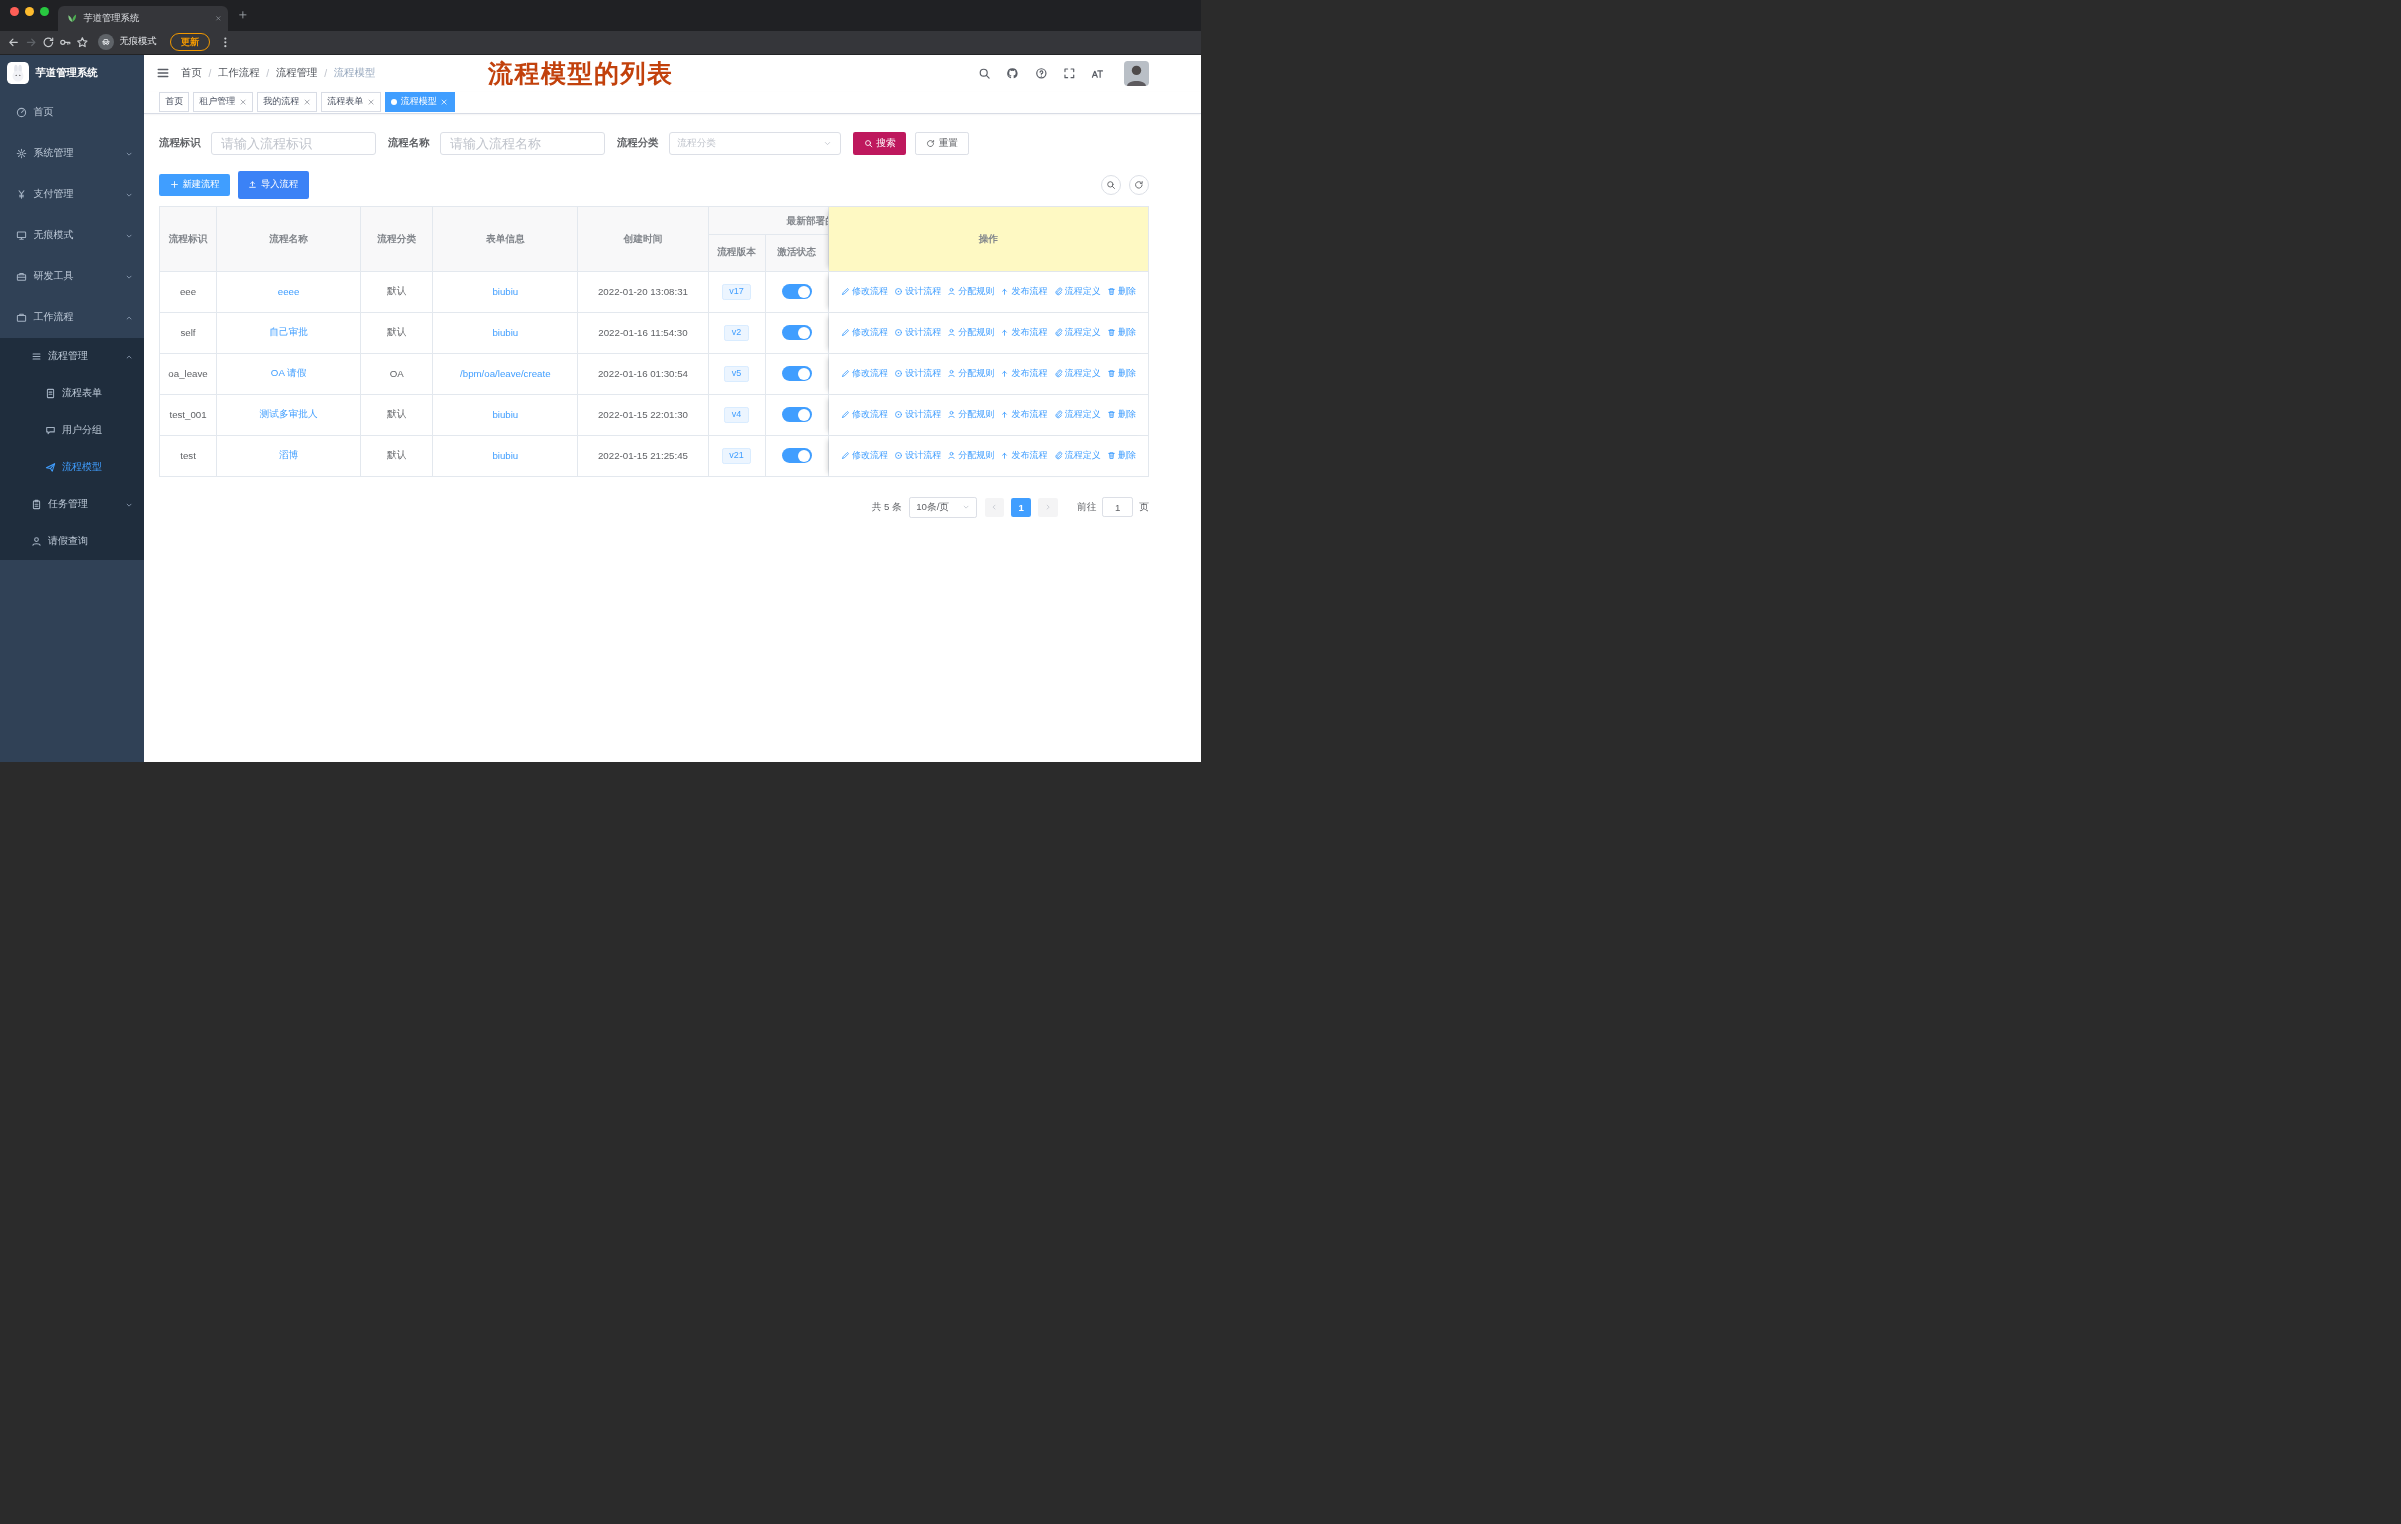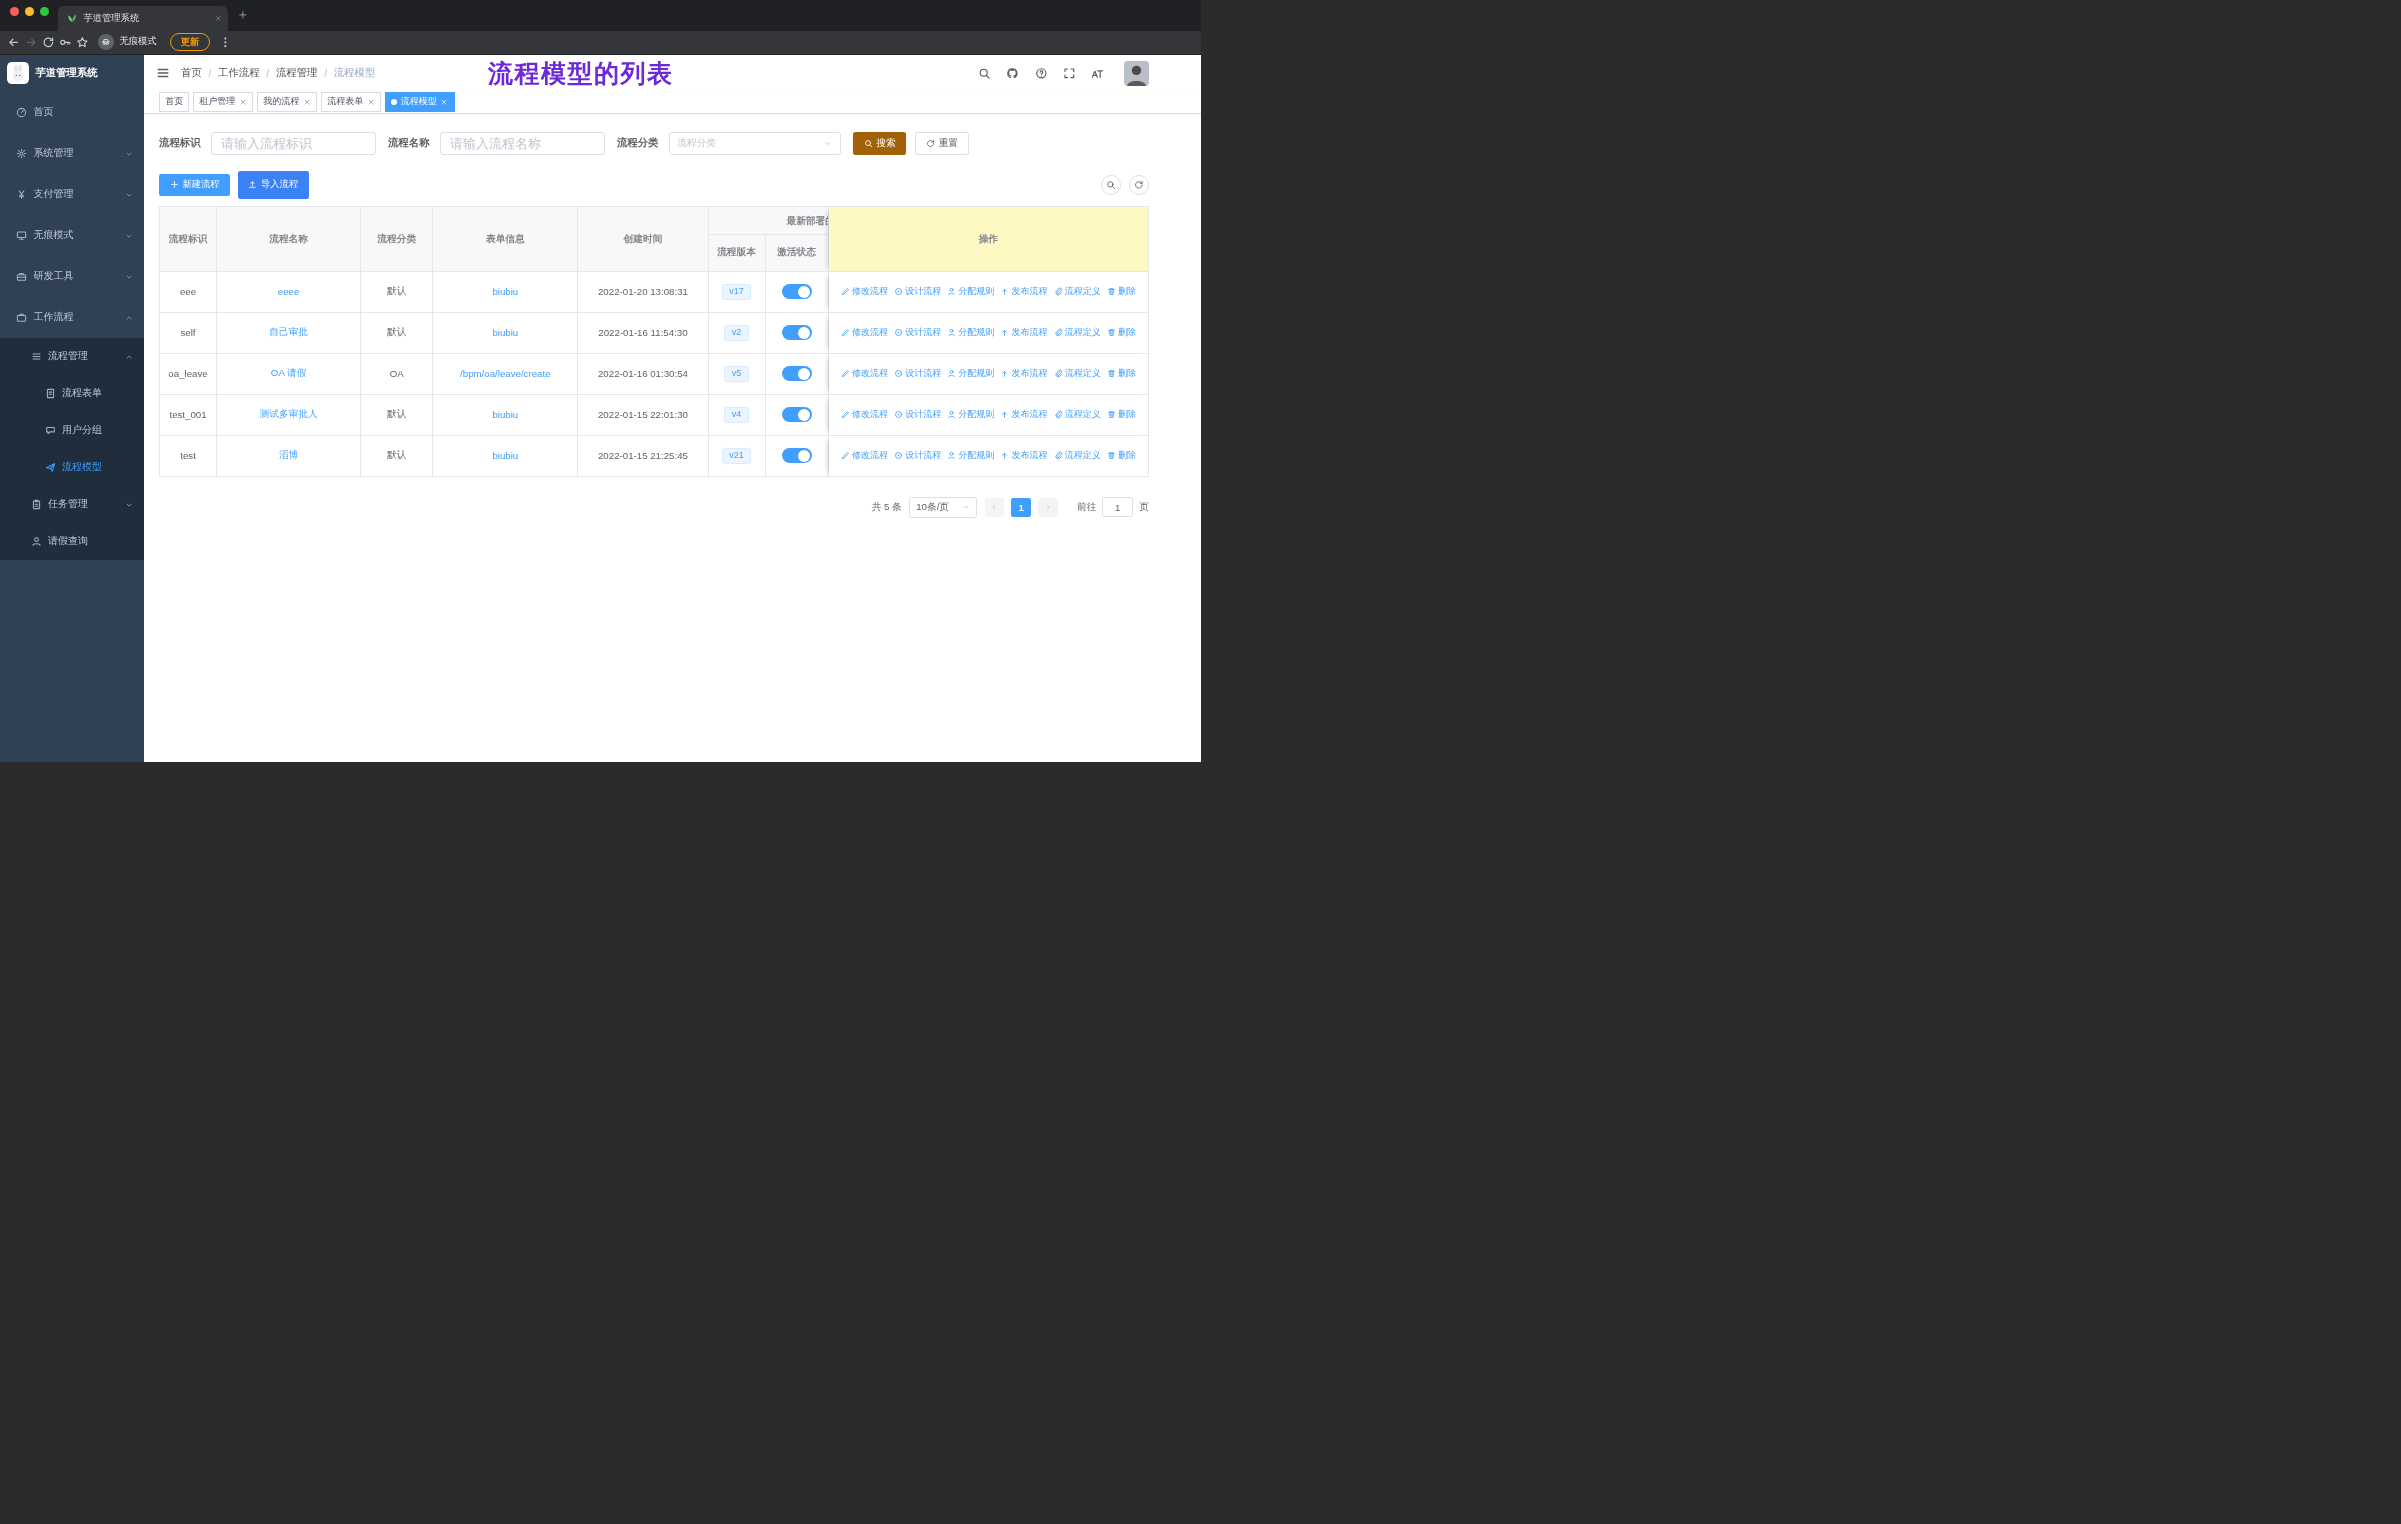--- a/index.html
+++ b/index.html
@@ -52,21 +52,21 @@
 
   .main { flex:1; min-width:0; display:flex; flex-direction:column; background:#fff; }
 
   
   .navbar { height:37px; flex:none; display:flex; align-items:center; padding:0 52px 0 12px; position:relative; }
   .hamburger { width:14px; height:14px; color:#5a5e66; margin-right:11px; flex:none; cursor:pointer; }
   .breadcrumb { display:flex; align-items:center; gap:6.7px; font-size:10.4px; }
   .crumb { color:#51555c; cursor:pointer; }
   .crumb.current { color:#97a8be; cursor:default; }
   .sep { color:#c0c4cc; }
-  .annotation { position:absolute; left:344px; top:2.2px; font-size:25px; font-weight:700; color:#6d28d9; letter-spacing:1.5px; white-space:nowrap; }
+  .annotation { position:absolute; left:344px; top:2.2px; font-size:25px; font-weight:700; color:#c2410c; letter-spacing:1.5px; white-space:nowrap; }
   .nav-right { margin-left:auto; display:flex; align-items:center; gap:15.6px; color:#5a5e66; }
   .nav-right .hicon { width:12.7px; height:12.7px; cursor:pointer; }
   .avatar { width:25px; height:25px; border-radius:3.7px; overflow:hidden; margin-left:4.5px; cursor:pointer; flex:none; }
 
   
   .tagsview { height:22px; flex:none; display:flex; align-items:center; gap:3.7px; padding-left:15px; border-bottom:0.7px solid #d8dce5; box-shadow:0 0.7px 2.2px rgba(0,21,41,.08); position:relative; z-index:2; background:#fff; }
   .tag { height:19.4px; display:inline-flex; align-items:center; gap:3.7px; border:0.7px solid #d8dce5; background:#fff; color:#495060; font-size:9px; padding:0 5.2px; cursor:pointer; white-space:nowrap; }
   .tag .tag-dot { width:6px; height:6px; border-radius:50%; background:#fff; display:inline-block; }
   .tag.active { background:#409eff; border-color:#409eff; color:#fff; }
   .tag-close { width:8.2px; height:8.2px; color:#90939a; }
@@ -77,21 +77,21 @@
   .filter-bar { display:flex; align-items:center; gap:12px; margin-bottom:16.4px; }
   .filter-item { display:flex; align-items:center; gap:10.4px; }
   .filter-item label { font-size:10.4px; font-weight:700; color:#606266; white-space:nowrap; }
   .txt { width:165px; height:23px; border:0.7px solid #dcdfe6; border-radius:3px; padding:0 9px; font-size:13px; color:#606266; outline:none; font-family:inherit; }
   .txt::placeholder { color:#c0c4cc; }
   .select { width:172px; height:23px; border:0.7px solid #dcdfe6; border-radius:3px; background:#fff; display:flex; align-items:center; justify-content:space-between; padding:0 7.4px; cursor:pointer; }
   .sel-placeholder { font-size:9.7px; color:#c0c4cc; }
   .sel-arrow { width:9px; height:9px; color:#c0c4cc; }
   .btn { height:23px; border:0.7px solid transparent; border-radius:2.2px; display:inline-flex; align-items:center; gap:3.7px; padding:0 9.7px; font-size:9.7px; cursor:pointer; font-family:inherit; white-space:nowrap; }
   .btn [data-icon]{ width:9px; height:9px; }
-  .btn.search { background:#a16207; color:#fff; }
+  .btn.search { background:#be185d; color:#fff; }
   .btn.reset { background:#fff; border-color:#dcdfe6; color:#606266; margin-left:-3px; }
 
   .btn-row { width:990px; display:flex; align-items:center; margin-bottom:7.4px; }
   .btn.create { background:#409eff; color:#fff; height:21.6px; font-size:9.3px; }
   .btn.import { background:#3b82f6; color:#fff; height:28px; font-size:9.3px; margin-left:7.4px; }
   .tools { margin-left:auto; display:flex; gap:8.2px; }
   .tool-btn { width:20px; height:20px; border-radius:50%; border:0.7px solid #dcdfe6; background:#fff; display:grid; place-items:center; color:#606266; cursor:pointer; }
   .tool-btn [data-icon]{ width:9.7px; height:9.7px; }
 
   

